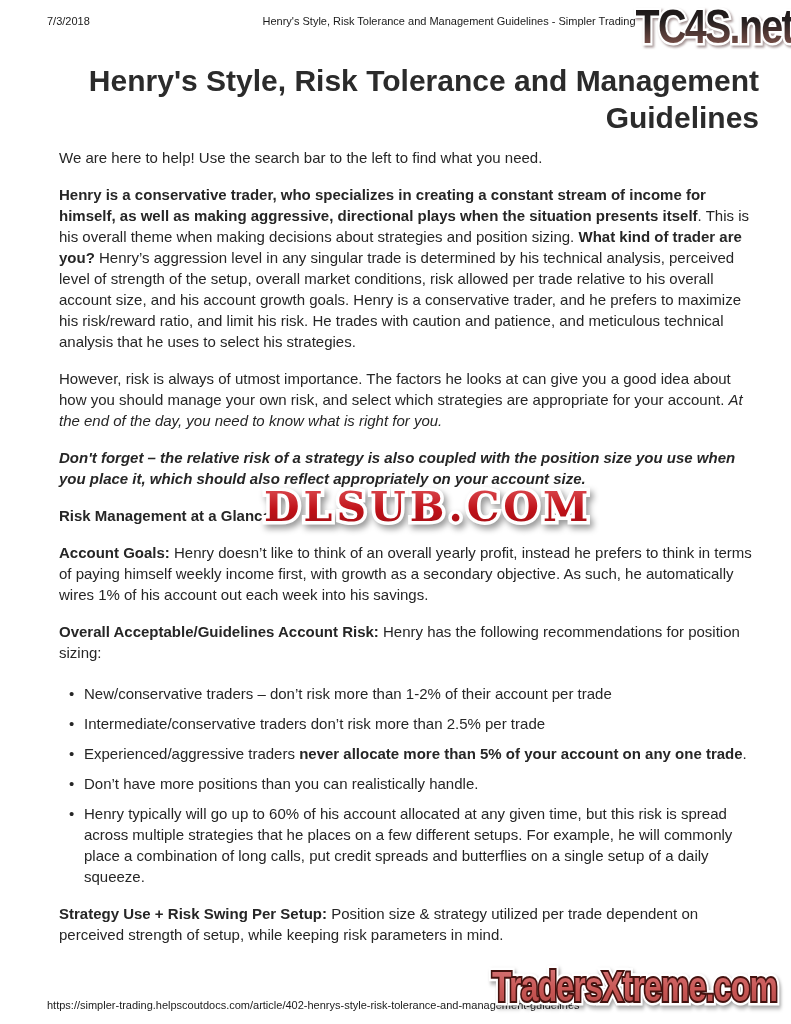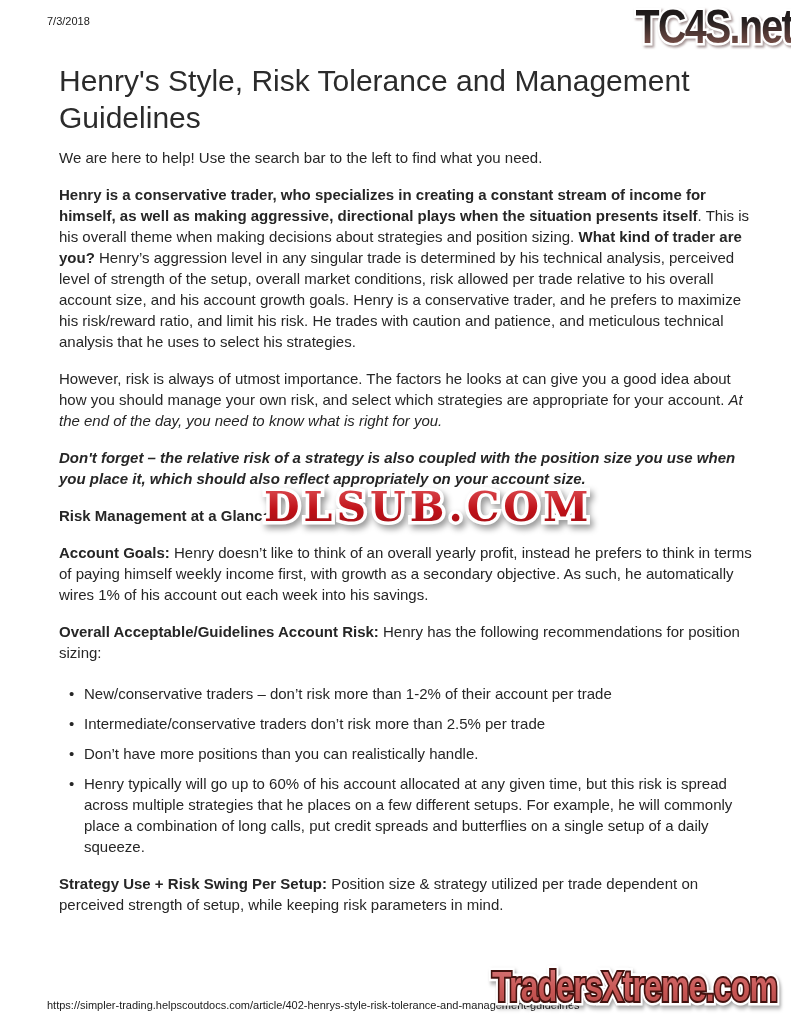--- a/index.html
+++ b/index.html
@@ -10,21 +10,21 @@
   }
   
   .print-header{position:absolute;top:15px;left:35px;right:35px;height:16px;
     font-size:11px;color:#1a1a1a;z-index:2;}
   .ph-date{position:absolute;left:0;top:0;}
   .ph-title{position:absolute;left:402px;top:0;transform:translateX(-50%);white-space:nowrap;}
   .print-footer{position:absolute;left:35px;bottom:13px;font-size:11px;color:#1a1a1a;
     z-index:2;white-space:nowrap;}
   
   .content{position:absolute;left:47px;top:0;width:700px;z-index:1;}
-  h1{margin-top:62px;font-size:30px;line-height:37px;font-weight:400;color:#2b2b2b;}
+  h1{margin-top:62px;font-size:30px;line-height:37px;font-weight:700;color:#2b2b2b;text-align:right;}
   p{font-size:15px;line-height:21px;margin-top:16px;}
   p.intro{margin-top:11px;}
   .b{font-weight:700;}
   .i{font-style:italic;}
   ul{margin-top:20px;padding-left:25px;list-style:none;}
   li{font-size:15px;line-height:21px;margin-top:9px;position:relative;}
   li:first-child{margin-top:0;}
   li::before{content:"\2022";position:absolute;left:-15px;top:0;}
   
   .wm{position:absolute;z-index:10;line-height:1;white-space:nowrap;}
@@ -50,20 +50,21 @@
   .wm-tx .fill{background:linear-gradient(180deg,#d8787a 0%,#c75553 60%,#b04a49 100%);
     -webkit-background-clip:text;background-clip:text;color:transparent;}
 </style>
 </head>
 <body>
 
 <div class="page">
 
   <div class="print-header">
     <span class="ph-date">7/3/2018</span>
+    <span class="ph-title">Henry's Style, Risk Tolerance and Management Guidelines - Simpler Trading</span>
   </div>
 
   <div class="content">
     <h1>Henry's Style, Risk Tolerance and Management Guidelines</h1>
 
     <p class="intro">We are here to help! Use the search bar to the left to find what you need.</p>
 
     <p><span class="b">Henry is a conservative trader, who specializes in creating a constant stream of income for himself, as well as making aggressive, directional plays when the situation presents itself</span><span>. This is his overall theme when making decisions about strategies and position sizing. </span><span class="b">What kind of trader are you?</span><span> Henry’s aggression level in any singular trade is determined by his technical analysis, perceived level of strength of the setup, overall market conditions, risk allowed per trade relative to his overall account size, and his account growth goals. Henry is a conservative trader, and he prefers to maximize his risk/reward ratio, and limit his risk. He trades with caution and patience, and meticulous technical analysis that he uses to select his strategies.</span></p>
 
     <p><span>However, risk is always of utmost importance. The factors he looks at can give you a good idea about how you should manage your own risk, and select which strategies are appropriate for your account. </span><span class="i">At the end of the day, you need to know what is right for you.</span></p>
@@ -73,20 +74,21 @@
     <p><span class="b">Risk Management at a Glance</span></p>
 
 
     <p><span class="b">Account Goals:</span><span> Henry doesn’t like to think of an overall yearly profit, instead he prefers to think in terms of paying himself weekly income first, with growth as a secondary objective. As such, he automatically wires 1% of his account out each week into his savings.</span></p>
 
     <p><span class="b">Overall Acceptable/Guidelines Account Risk:</span><span> Henry has the following recommendations for position sizing:</span></p>
 
     <ul>
       <li><span>New/conservative traders – don’t risk more than 1-2% of their account per trade</span></li>
       <li><span>Intermediate/conservative traders don’t risk more than 2.5% per trade</span></li>
+      <li><span>Experienced/aggressive traders </span><span class="b">never allocate more than 5% of your account on any one trade</span><span>.</span></li>
       <li><span>Don’t have more positions than you can realistically handle.</span></li>
       <li><span>Henry typically will go up to 60% of his account allocated at any given time, but this risk is spread across multiple strategies that he places on a few different setups. For example, he will commonly place a combination of long calls, put credit spreads and butterflies on a single setup of a daily squeeze.</span></li>
     </ul>
 
     <p><span class="b">Strategy Use + Risk Swing Per Setup:</span><span> Position size &amp; strategy utilized per trade dependent on perceived strength of setup, while keeping risk parameters in mind.</span></p>
   </div>
 
   <div class="print-footer">
     <span>https://simpler-trading.helpscoutdocs.com/article/402-henrys-style-risk-tolerance-and-management-guidelines</span>
   </div>

